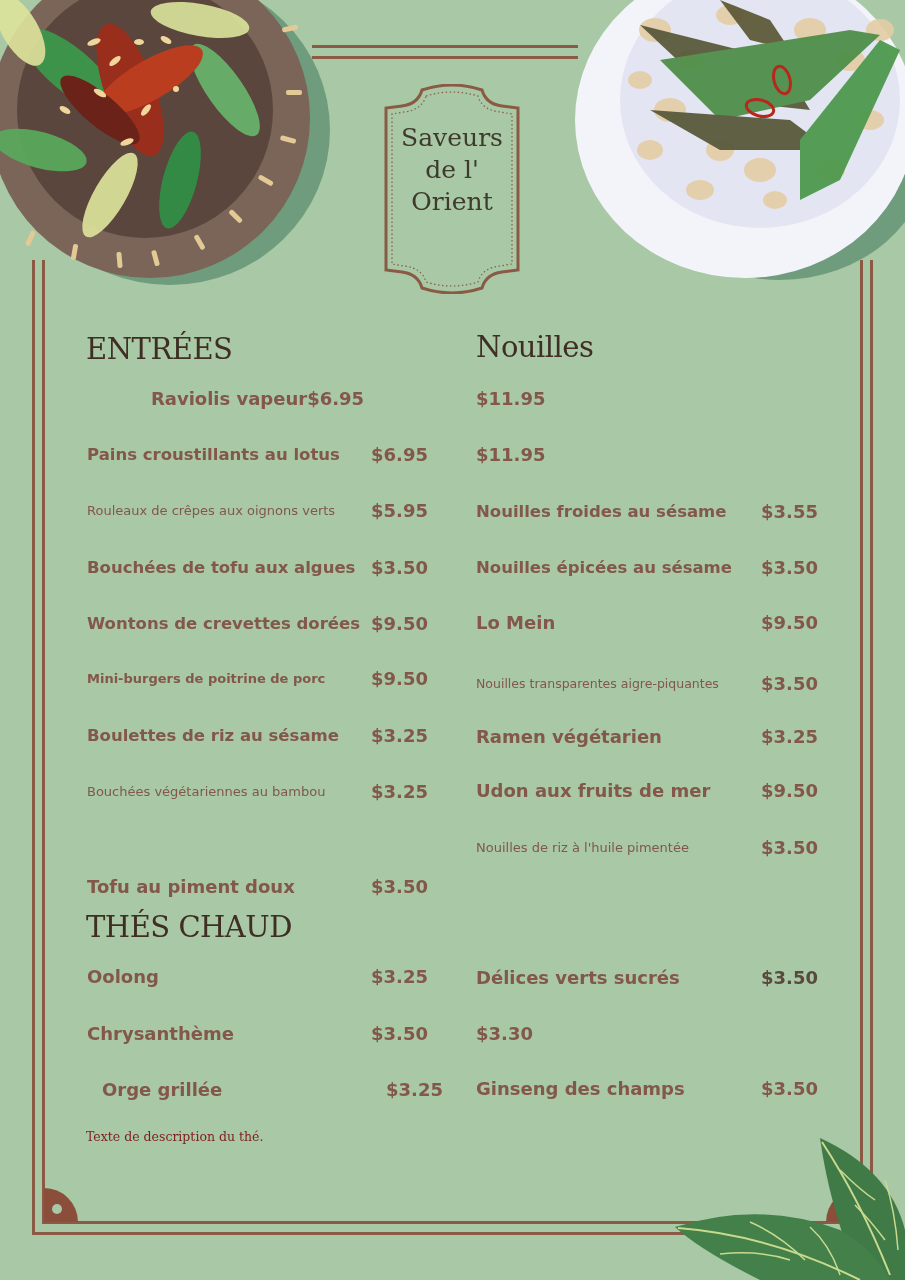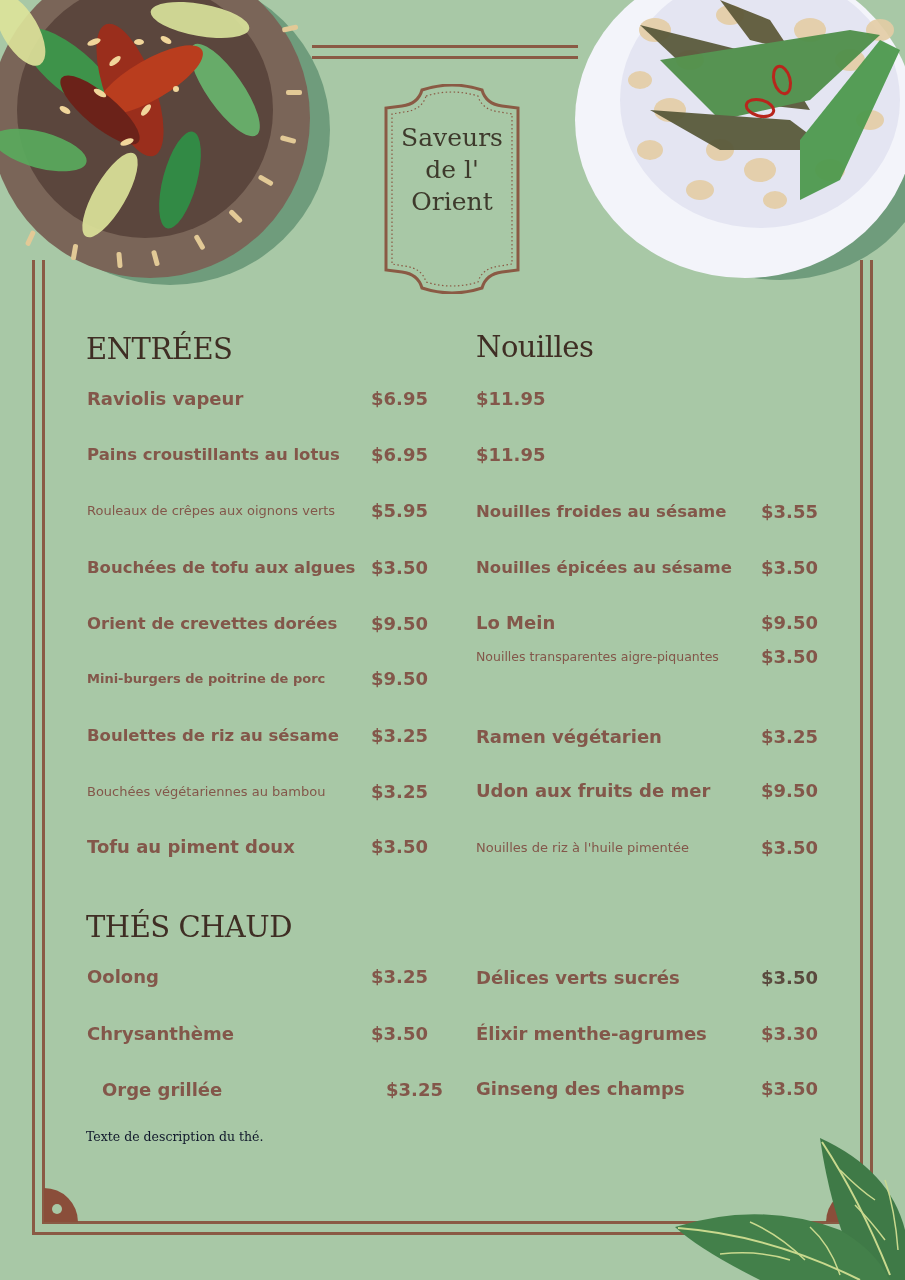--- a/index.html
+++ b/index.html
@@ -29,21 +29,21 @@
     color: #83574a; font-weight: bold;
   }
   .item .name { white-space: nowrap; }
   .item .price { font-size: 18px; white-space: nowrap; }
   .sz-l { font-size: 18px; }
   .sz-m { font-size: 16.5px; }
   .sz-s { font-size: 13px; font-weight: normal; }
   .sz-s2 { font-size: 13px; }
   .desc {
     position: absolute; left: 86px; top: 1129px; font-family: "DejaVu Serif", serif;
-    font-size: 12.5px; color: #0f172a;
+    font-size: 12.5px; color: #7f1d1d;
   }
   .deco { position: absolute; }
 </style>
 </head>
 <body>
 
 <div class="border-line" style="left:312px;top:45px;width:266px;height:3px;"></div>
 <div class="border-line" style="left:312px;top:56px;width:266px;height:3px;"></div>
 <div class="border-line" style="left:32px;top:260px;width:3px;height:975px;"></div>
 <div class="border-line" style="left:42px;top:260px;width:3px;height:964px;"></div>
@@ -136,53 +136,53 @@
   <path d="M40 6 Q70 -4 100 6 Q104 20 120 22 L136 24 L136 186 L120 188 Q104 190 100 204 Q70 214 40 204 Q36 190 20 188 L4 186 L4 24 L20 22 Q36 20 40 6 Z" fill="#a8c8a6" stroke="#8a5a44" stroke-width="3"></path>
   <path d="M44 12 Q70 4 96 12 Q100 26 118 28 L130 30 L130 180 L118 182 Q100 184 96 198 Q70 206 44 198 Q40 184 22 182 L10 180 L10 30 L22 28 Q40 26 44 12 Z" fill="none" stroke="#8a5a44" stroke-width="1.2" stroke-dasharray="1.5 2.5"></path>
 </svg>
 <div class="title-text">
   <div>Saveurs</div>
   <div>de l'</div>
   <div>Orient</div>
 </div>
 
 <div class="section-title" style="left:86px;top:332px;">ENTRÉES</div>
-<div class="item" style="left:87px;top:388px;width:341px;">
+<div class="item" style="left:87px;top:388px;width:341px;justify-content:center;">
   <span class="name sz-l">Raviolis vapeur</span>
   <span class="price">$6.95</span>
 </div>
 <div class="item" style="left:87px;top:444px;width:341px;">
   <span class="name sz-m">Pains croustillants au lotus</span>
   <span class="price">$6.95</span>
 </div>
 <div class="item" style="left:87px;top:500px;width:341px;">
   <span class="name sz-s">Rouleaux de crêpes aux oignons verts</span>
   <span class="price">$5.95</span>
 </div>
 <div class="item" style="left:87px;top:557px;width:341px;">
   <span class="name sz-m">Bouchées de tofu aux algues</span>
   <span class="price">$3.50</span>
 </div>
 <div class="item" style="left:87px;top:613px;width:341px;">
-  <span class="name sz-m">Orient de crevettes dorées</span>
+  <span class="name sz-m">Wontons de crevettes dorées</span>
   <span class="price">$9.50</span>
 </div>
 <div class="item" style="left:87px;top:668px;width:341px;">
   <span class="name sz-s2">Mini-burgers de poitrine de porc</span>
   <span class="price">$9.50</span>
 </div>
 <div class="item" style="left:87px;top:725px;width:341px;gap:13px;">
   <span class="name sz-m">Boulettes de riz au sésame</span>
   <span class="price">$3.25</span>
 </div>
 <div class="item" style="left:87px;top:781px;width:341px;">
   <span class="name sz-s">Bouchées végétariennes au bambou</span>
   <span class="price">$3.25</span>
 </div>
-<div class="item" style="left:87px;top:836px;width:341px;gap:20px;">
+<div class="item" style="left:87px;top:876px;width:341px;gap:20px;">
   <span class="name sz-l">Tofu au piment doux</span>
   <span class="price">$3.50</span>
 </div>
 
 <div class="section-title" style="left:476px;top:330px;">Nouilles</div>
 <div class="item" style="left:476px;top:388px;width:342px;">
   <span class="price">$11.95</span>
 </div>
 <div class="item" style="left:476px;top:444px;width:342px;">
   <span class="price">$11.95</span>
@@ -192,21 +192,21 @@
   <span class="price">$3.55</span>
 </div>
 <div class="item" style="left:476px;top:557px;width:342px;">
   <span class="name sz-m">Nouilles épicées au sésame</span>
   <span class="price">$3.50</span>
 </div>
 <div class="item" style="left:476px;top:612px;width:342px;">
   <span class="name sz-l">Lo Mein</span>
   <span class="price">$9.50</span>
 </div>
-<div class="item" style="left:476px;top:646px;width:342px;">
+<div class="item" style="left:476px;top:673px;width:342px;">
   <span class="name sz-s" style="font-size:12.5px;">Nouilles transparentes aigre-piquantes</span>
   <span class="price">$3.50</span>
 </div>
 <div class="item" style="left:476px;top:726px;width:342px;">
   <span class="name sz-l">Ramen végétarien</span>
   <span class="price">$3.25</span>
 </div>
 <div class="item" style="left:476px;top:780px;width:342px;">
   <span class="name sz-l">Udon aux fruits de mer</span>
   <span class="price">$9.50</span>
@@ -227,21 +227,20 @@
 </div>
 <div class="item" style="left:102px;top:1079px;width:341px;">
   <span class="name sz-l">Orge grillée</span>
   <span class="price">$3.25</span>
 </div>
 <div class="item" style="left:476px;top:967px;width:342px;">
   <span class="name sz-l">Délices verts sucrés</span>
   <span class="price" style="color:#5a4a3e;">$3.50</span>
 </div>
 <div class="item" style="left:476px;top:1023px;width:342px;">
-  <span class="name sz-l">Élixir menthe-agrumes</span>
   <span class="price">$3.30</span>
 </div>
 <div class="item" style="left:476px;top:1078px;width:342px;">
   <span class="name sz-l">Ginseng des champs</span>
   <span class="price">$3.50</span>
 </div>
 <div class="desc">Texte de description du thé.</div>
 
 <svg class="deco" style="left:660px;top:1130px;" width="245" height="150" viewBox="0 0 245 150">
   <path d="M160 8 Q230 40 245 100 L245 150 L200 150 Q170 80 160 8 Z" fill="#3f7a47"></path>

